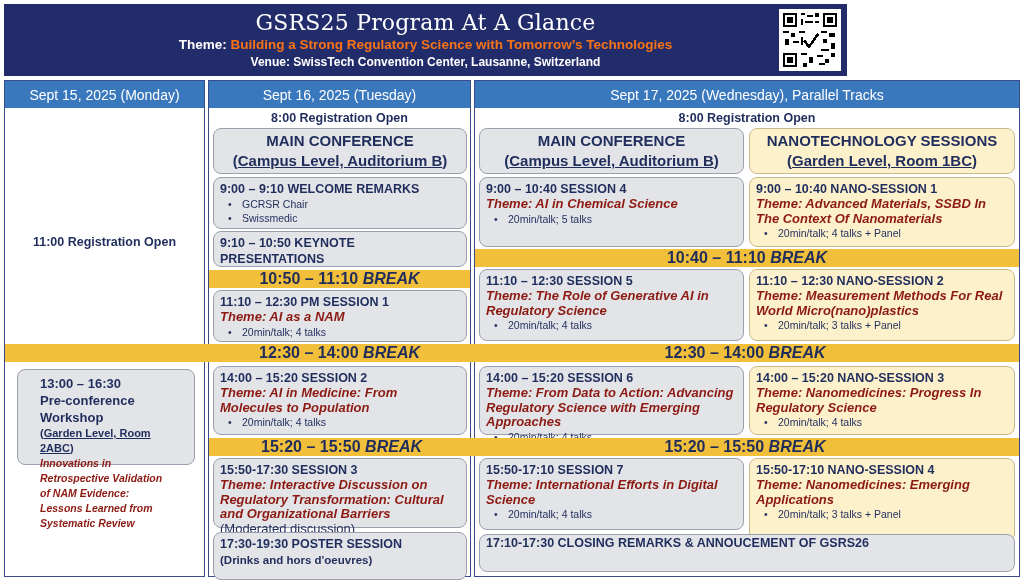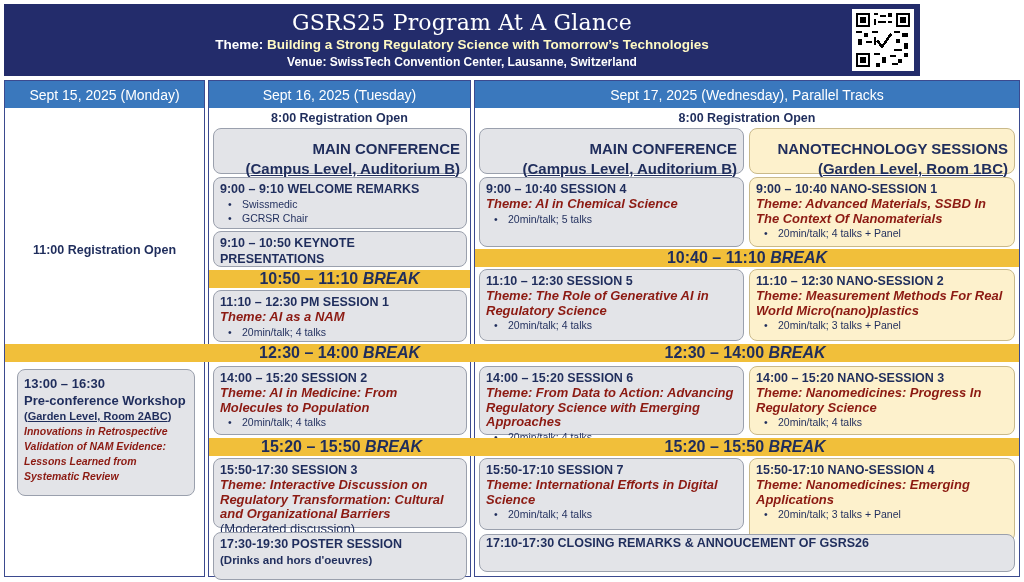--- a/index.html
+++ b/index.html
@@ -1,25 +1,25 @@
 <!DOCTYPE html>
 <html><head>
 <meta charset="utf-8">
 <style>
   * { box-sizing: border-box; margin: 0; padding: 0; }
   html, body { width: 1024px; height: 582px; background: #ffffff; overflow: hidden; }
   body { font-family: "Liberation Sans", "DejaVu Sans", sans-serif; color: #1f2d5c; position: relative; }
 
   .header {
-    position: absolute; left: 4px; top: 4px; width: 916px; height: 72px;
+    position: absolute; left: 4px; top: 4px; width: 843px; height: 72px;
     background: #232c6b; color: #fff; text-align: center;
   }
   .header .title { font-family: "DejaVu Serif", "Liberation Serif", serif; font-size: 22px; font-weight: normal; margin-top: 6px; letter-spacing: 0.2px; }
   .header .theme { font-size: 13.5px; font-weight: bold; margin-top: 2px; }
-  .header .theme .accent { color: #fef9c3; }
+  .header .theme .accent { color: #f97316; }
   .header .venue { font-size: 12px; font-weight: bold; margin-top: 3px; }
   .qr {
     position: absolute; right: 6px; top: 5px; width: 62px; height: 62px; background: #fff;
     border: 2px solid #fff;
   }
   .qr svg { width: 100%; height: 100%; display: block; }
 
   .col { position: absolute; top: 80px; border: 1.5px solid #3b4a8f; background: #fff; }
   .col-mon { left: 4px; width: 201px; height: 497px; }
   .col-tue { left: 208px; width: 263px; height: 497px; }
@@ -30,21 +30,21 @@
     background: #3a78bd; color: #fff; font-weight: normal; font-size: 14px;
     display: flex; align-items: center; justify-content: center;
   }
   .reg { position: absolute; left: 0; right: 0; text-align: center; font-weight: bold; font-size: 12.5px; color: #1f2d5c; }
 
   .box {
     position: absolute; border: 1px solid #9aa0ad; border-radius: 8px;
     background: #e3e4e8; padding: 3px 6px;
   }
   .box.nano { background: #fdf1cc; border-color: #c9b98a; }
-  .box.venue-box { text-align: right; font-weight: bold; font-size: 15px; line-height: 20px; padding-top: 10px; }
+  .box.venue-box { text-align: center; font-weight: bold; font-size: 15px; line-height: 20px; padding-top: 2px; }
   .venue-box .loc { text-decoration: underline; }
 
   .s-title { font-weight: bold; font-size: 12.5px; color: #1f2d5c; line-height: 16px; }
   .s-theme { font-weight: bold; font-style: italic; font-size: 13px; color: #8c1a12; line-height: 14.5px; }
   .s-bullet { font-size: 10.5px; color: #1f2d5c; line-height: 14px; padding-left: 8px; }
   .s-bullet::before { content: "•"; display: inline-block; width: 14px; }
   .s-note { font-style: normal; font-weight: normal; color: #1f2d5c; }
 
   .break {
     position: absolute; background: #f1bf3a; text-align: center;
@@ -103,43 +103,43 @@
           <rect x="11" y="26" width="2" height="2"></rect>
           <rect x="19" y="26" width="3" height="1"></rect>
         <path d="M12 14 L14 17 L18 11 L19 12 L14 19 L11 15 Z"></path>
       </g>
     </svg>
   </div>
 </div>
 
 <div class="col col-mon">
   <div class="dayhead">Sept 15, 2025 (Monday)</div>
-  <div class="reg" style="top:162px;">11:00 Registration Open</div>
+  <div class="reg" style="top:154px;">11:00 Registration Open</div>
   <div class="break" style="left:0; right:-4px; top:263px; height:18px;"></div>
-  <div class="box workshop" style="left:12px; top:288px; width:178px; height:127px; padding:5px 6px;">
+  <div class="box workshop" style="left:12px; top:288px; width:178px; height:96px; padding:5px 22px;">
     <div class="w-time">13:00 – 16:30</div>
     <div class="w-title">Pre-conference Workshop</div>
     <div class="w-loc"><span>(</span><span class="u">Garden Level, Room 2ABC</span><span>)</span></div>
     <div class="s-theme" style="font-size:10.5px; line-height:15px;">Innovations in Retrospective Validation of NAM Evidence: Lessons Learned from Systematic Review</div>
   </div>
 </div>
 
 <div class="col col-tue">
   <div class="dayhead">Sept 16, 2025 (Tuesday)</div>
   <div class="reg" style="top:30px;">8:00 Registration Open</div>
 
   <div class="box venue-box" style="left:4px; top:47px; width:254px; height:46px;">
     <div>MAIN CONFERENCE</div>
     <div><span>(</span><span class="loc">Campus Level, Auditorium B</span><span>)</span></div>
   </div>
 
   <div class="box" style="left:4px; top:96px; width:254px; height:52px;">
     <div class="s-title">9:00 – 9:10 WELCOME REMARKS</div>
+    <div class="s-bullet">GCRSR Chair</div>
     <div class="s-bullet">Swissmedic</div>
-    <div class="s-bullet">GCRSR Chair</div>
   </div>
 
   <div class="box" style="left:4px; top:150px; width:254px; height:36px;">
     <div class="s-title">9:10 – 10:50 KEYNOTE PRESENTATIONS</div>
     <div class="s-bullet">25min/talk; 4 talks</div>
   </div>
 
   <div class="break" style="left:0; right:0; top:189px;"><span>10:50 – 11:10 </span><span class="bw">BREAK</span></div>
 
   <div class="box" style="left:4px; top:209px; width:254px; height:52px;">

